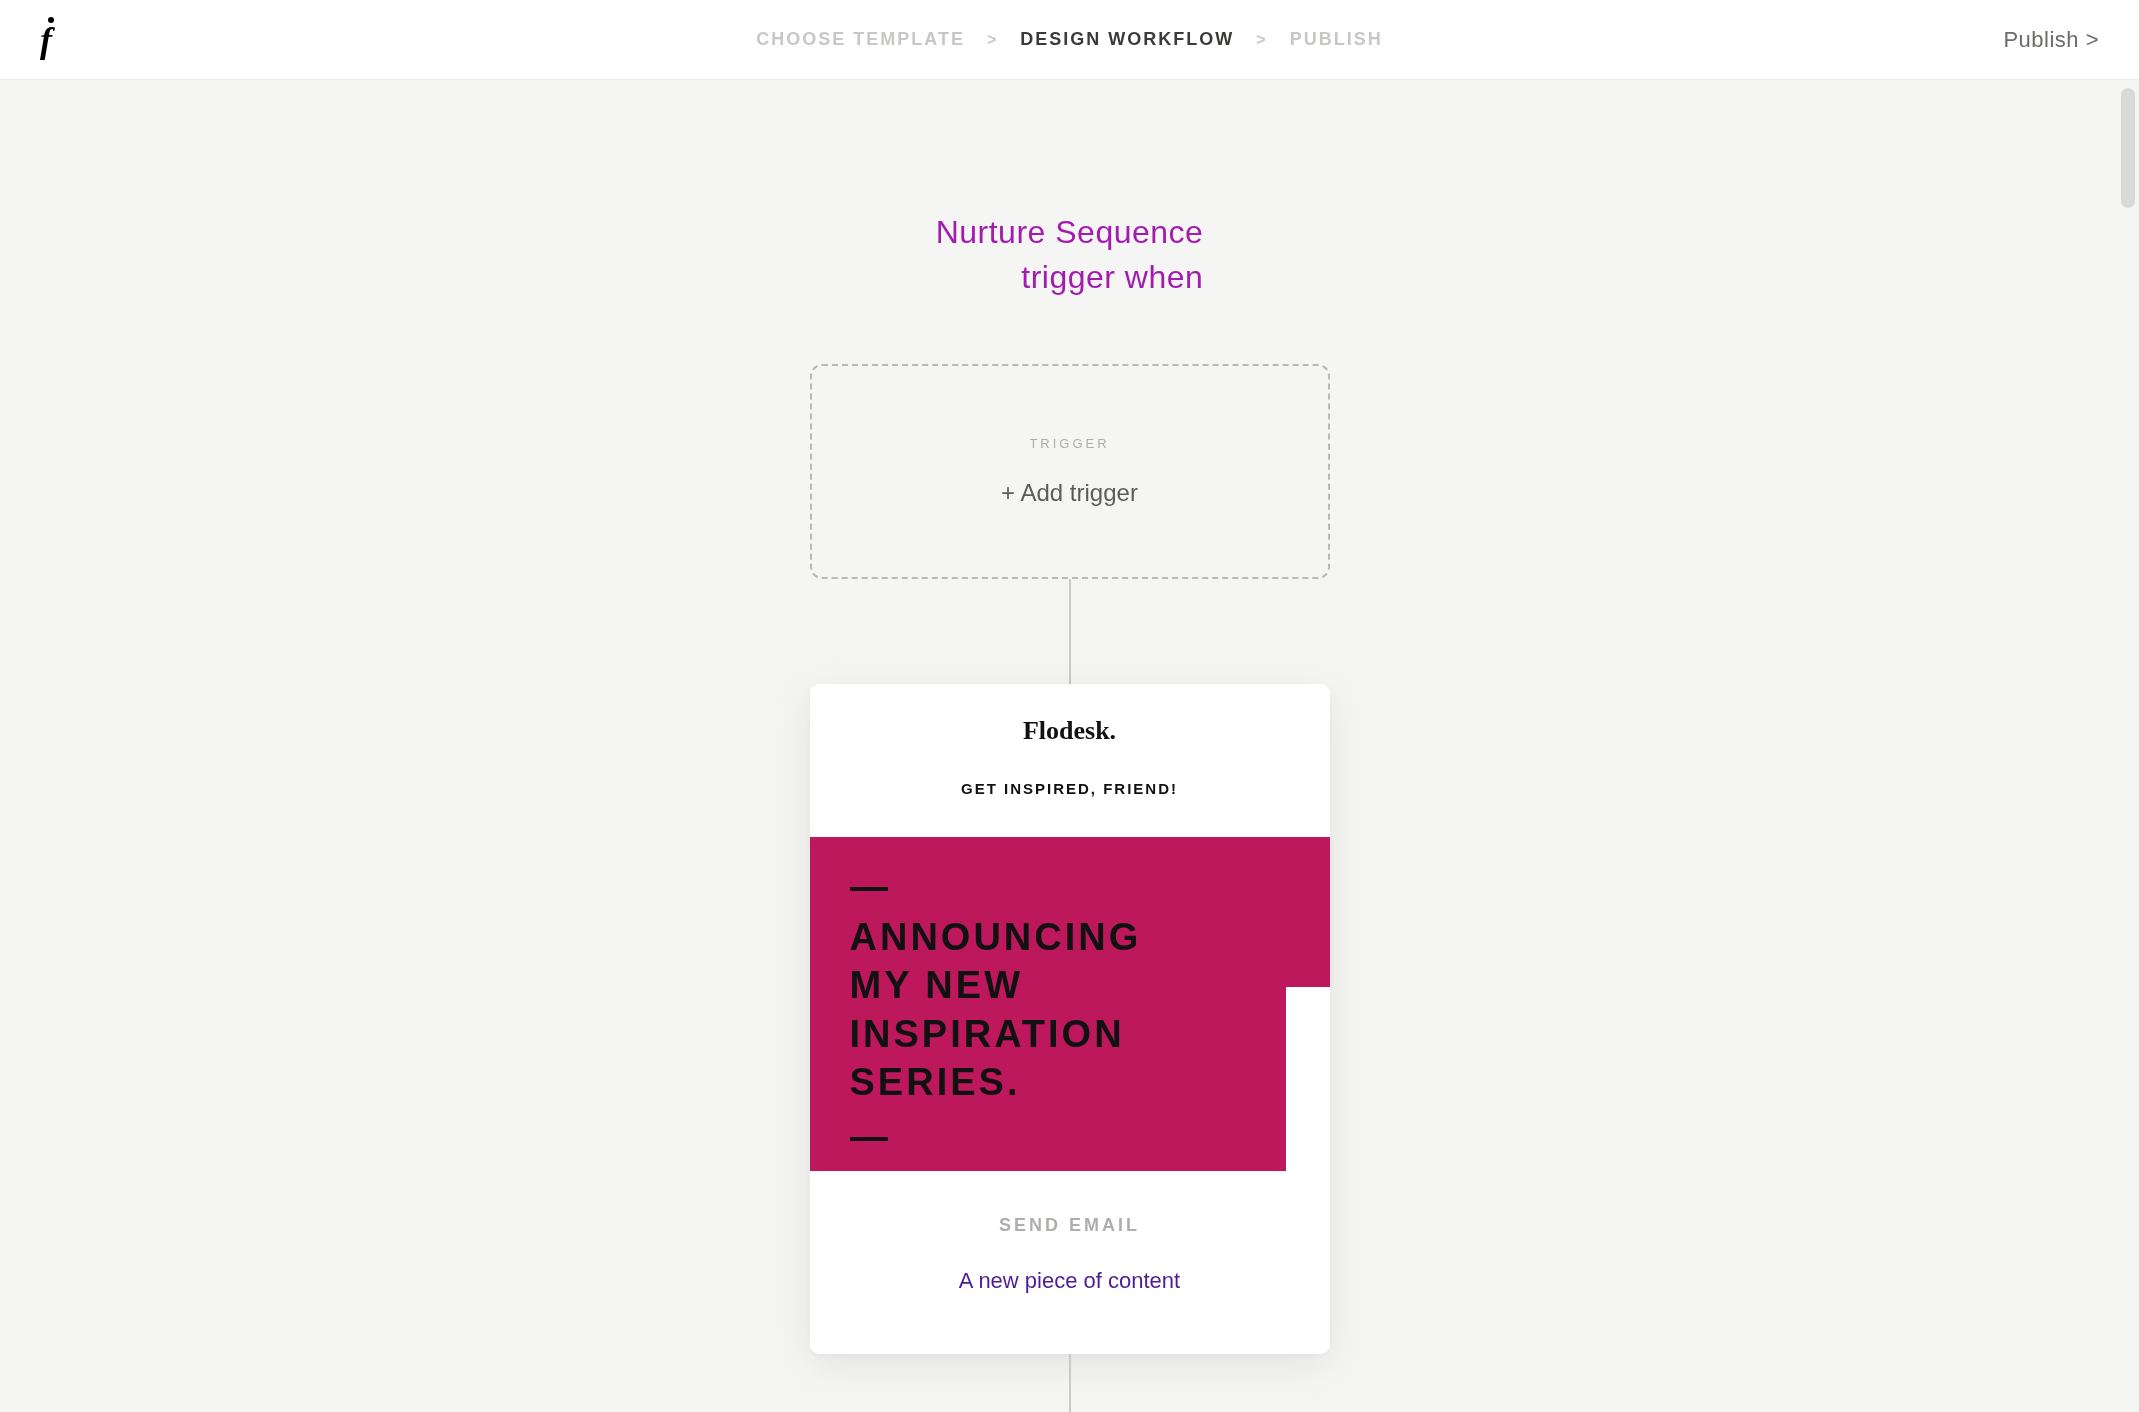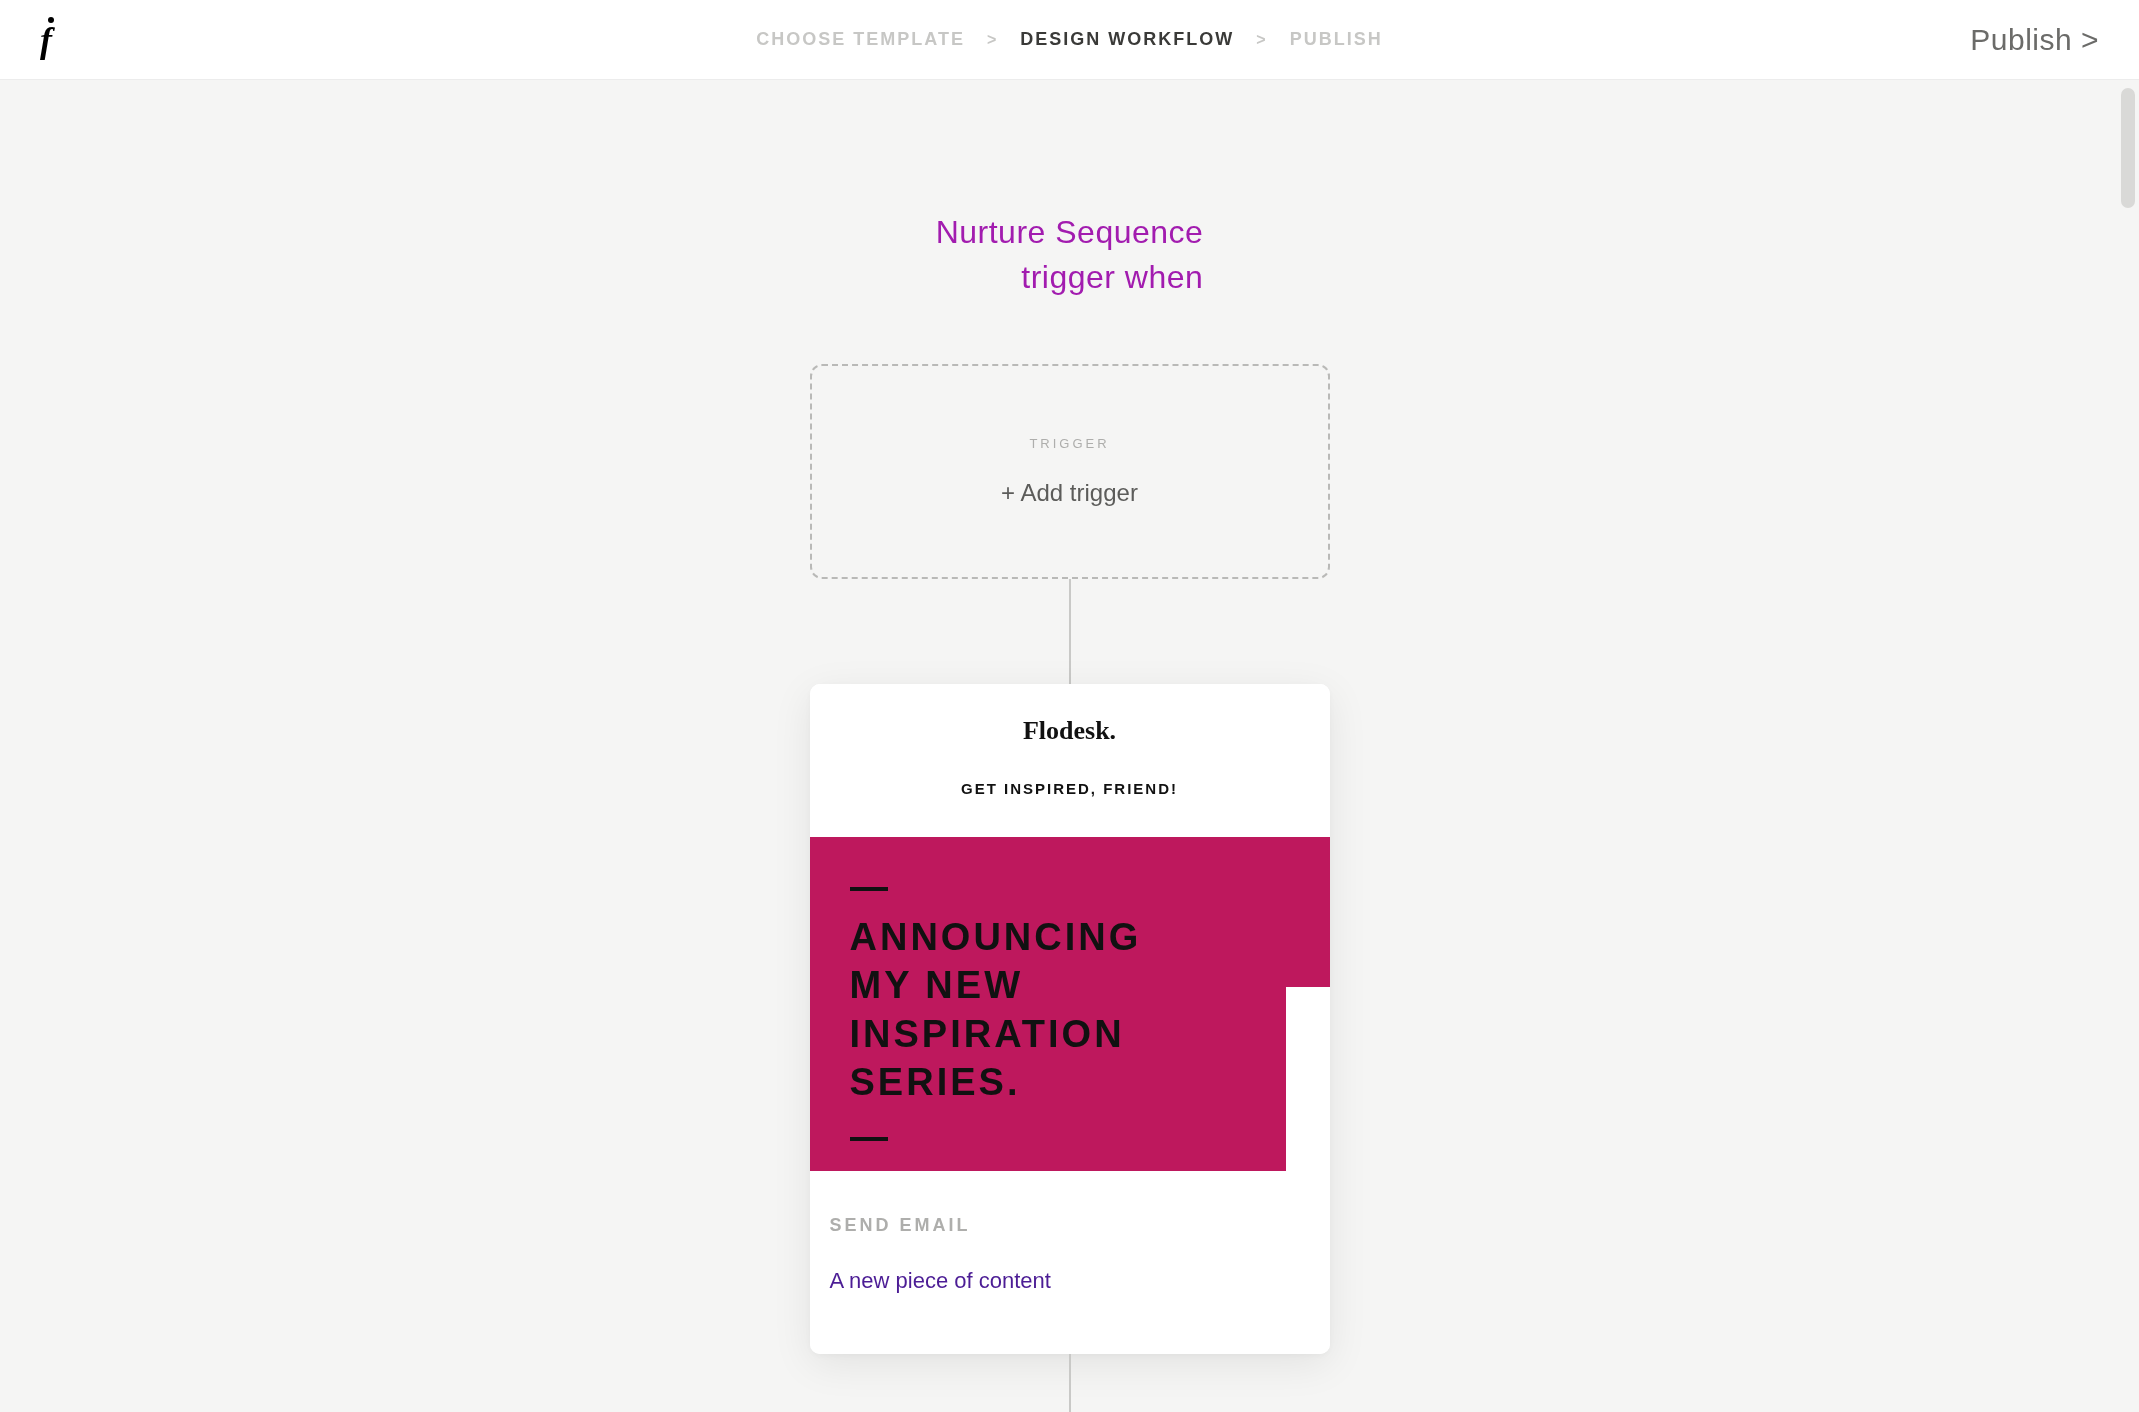--- a/index.html
+++ b/index.html
@@ -47,21 +47,21 @@
     gap: 22px;
     font-size: 18px;
     letter-spacing: 2px;
     font-weight: 600;
   }
   .step { color: #c7c7c5; text-transform: uppercase; cursor: pointer; }
   .step.active { color: #3a3a38; }
   .step-sep { color: #c7c7c5; font-size: 16px; }
   .publish-link {
     margin-left: auto;
-    font-size: 30px;
+    font-size: 22px;
     color: #6b6b69;
     cursor: pointer;
     letter-spacing: 0.5px;
   }
   .canvas {
     width: 100%;
     height: calc(100% - 80px);
     overflow: auto;
     position: relative;
   }
@@ -163,20 +163,21 @@
   .email-body-overlay {
     position: absolute;
     right: 0;
     top: 150px;
     bottom: 0;
     width: 44px;
     background: #ffffff;
   }
   .email-footer {
     background: #ffffff;
+    text-align: center;
     padding: 44px 20px 60px;
   }
   .email-footer-label {
     font-size: 18px;
     letter-spacing: 3px;
     color: #aeaeac;
     font-weight: 600;
     margin-bottom: 32px;
   }
   .email-footer-title {

